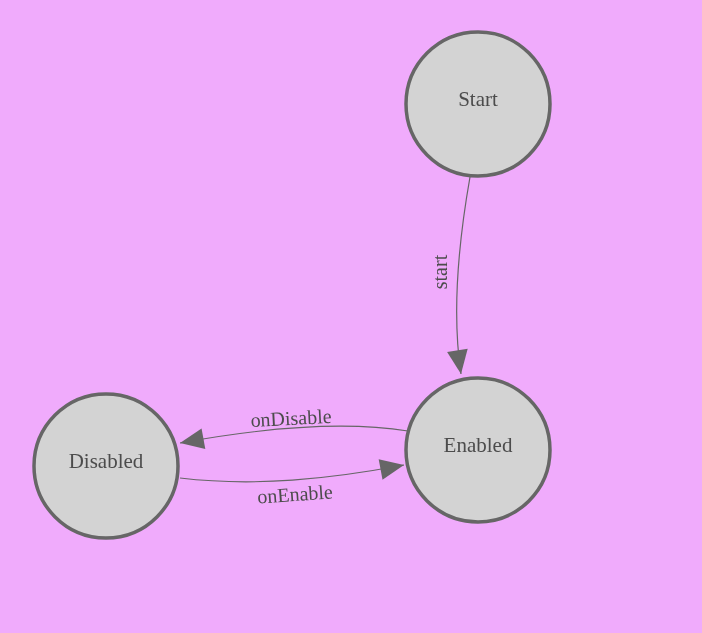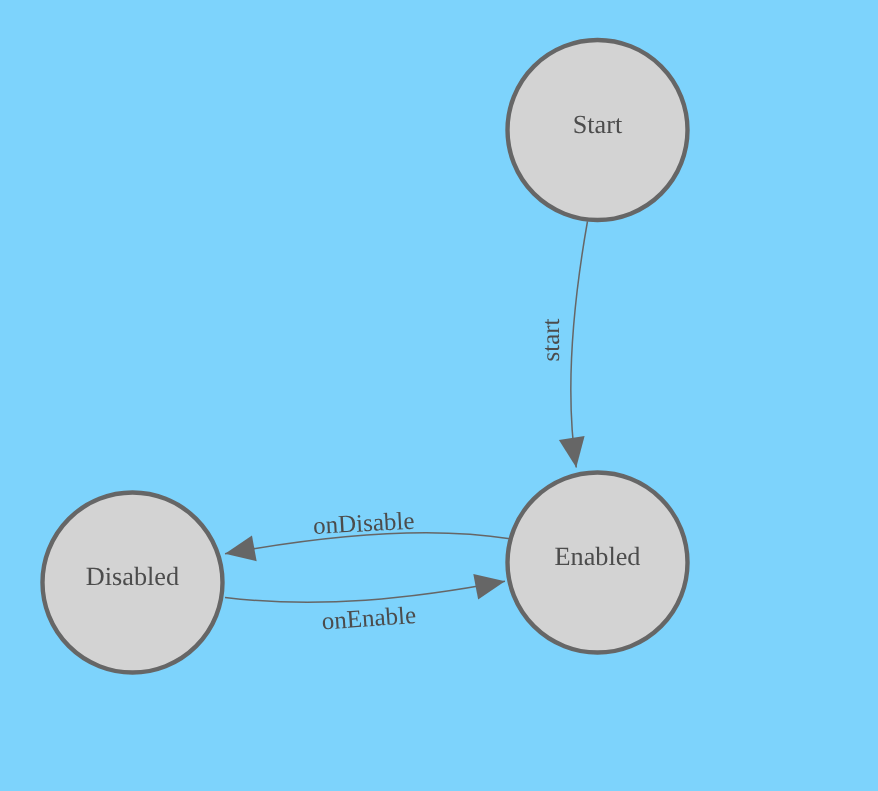--- a/index.html
+++ b/index.html
@@ -4,21 +4,21 @@
 <style>
   html, body {
     margin: 0;
     padding: 0;
     background: #ffffff;
   }
   #stage {
     position: relative;
     width: 702px;
     height: 633px;
-    background: #7dd3fc;
+    background: #f0abfc;
     overflow: hidden;
     font-family: "Liberation Serif", "DejaVu Serif", serif;
   }
   svg text {
     font-family: "Liberation Serif", "DejaVu Serif", serif;
   }
   .node-label { font-size: 21px; }
   .edge-label { font-size: 20px; }
 </style>
 </head>

